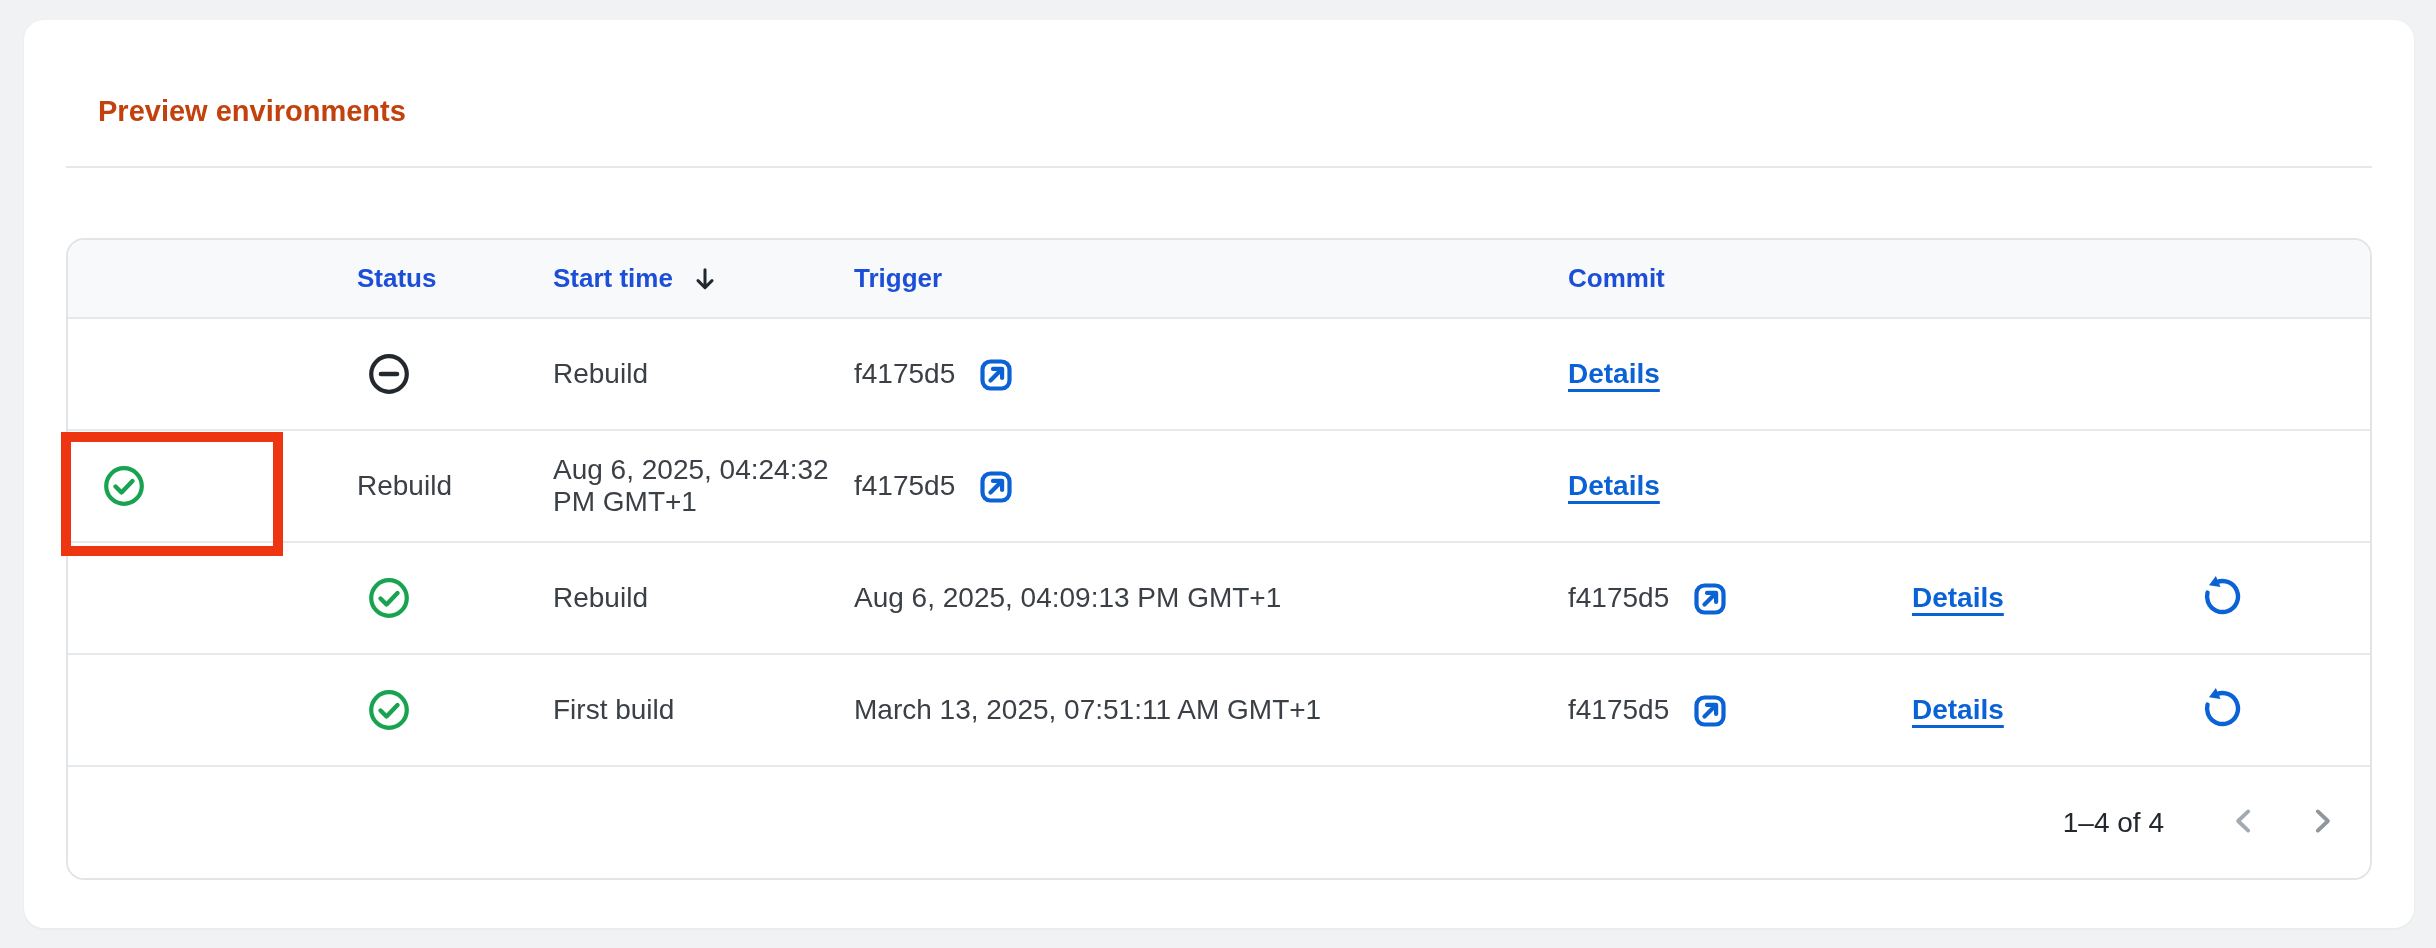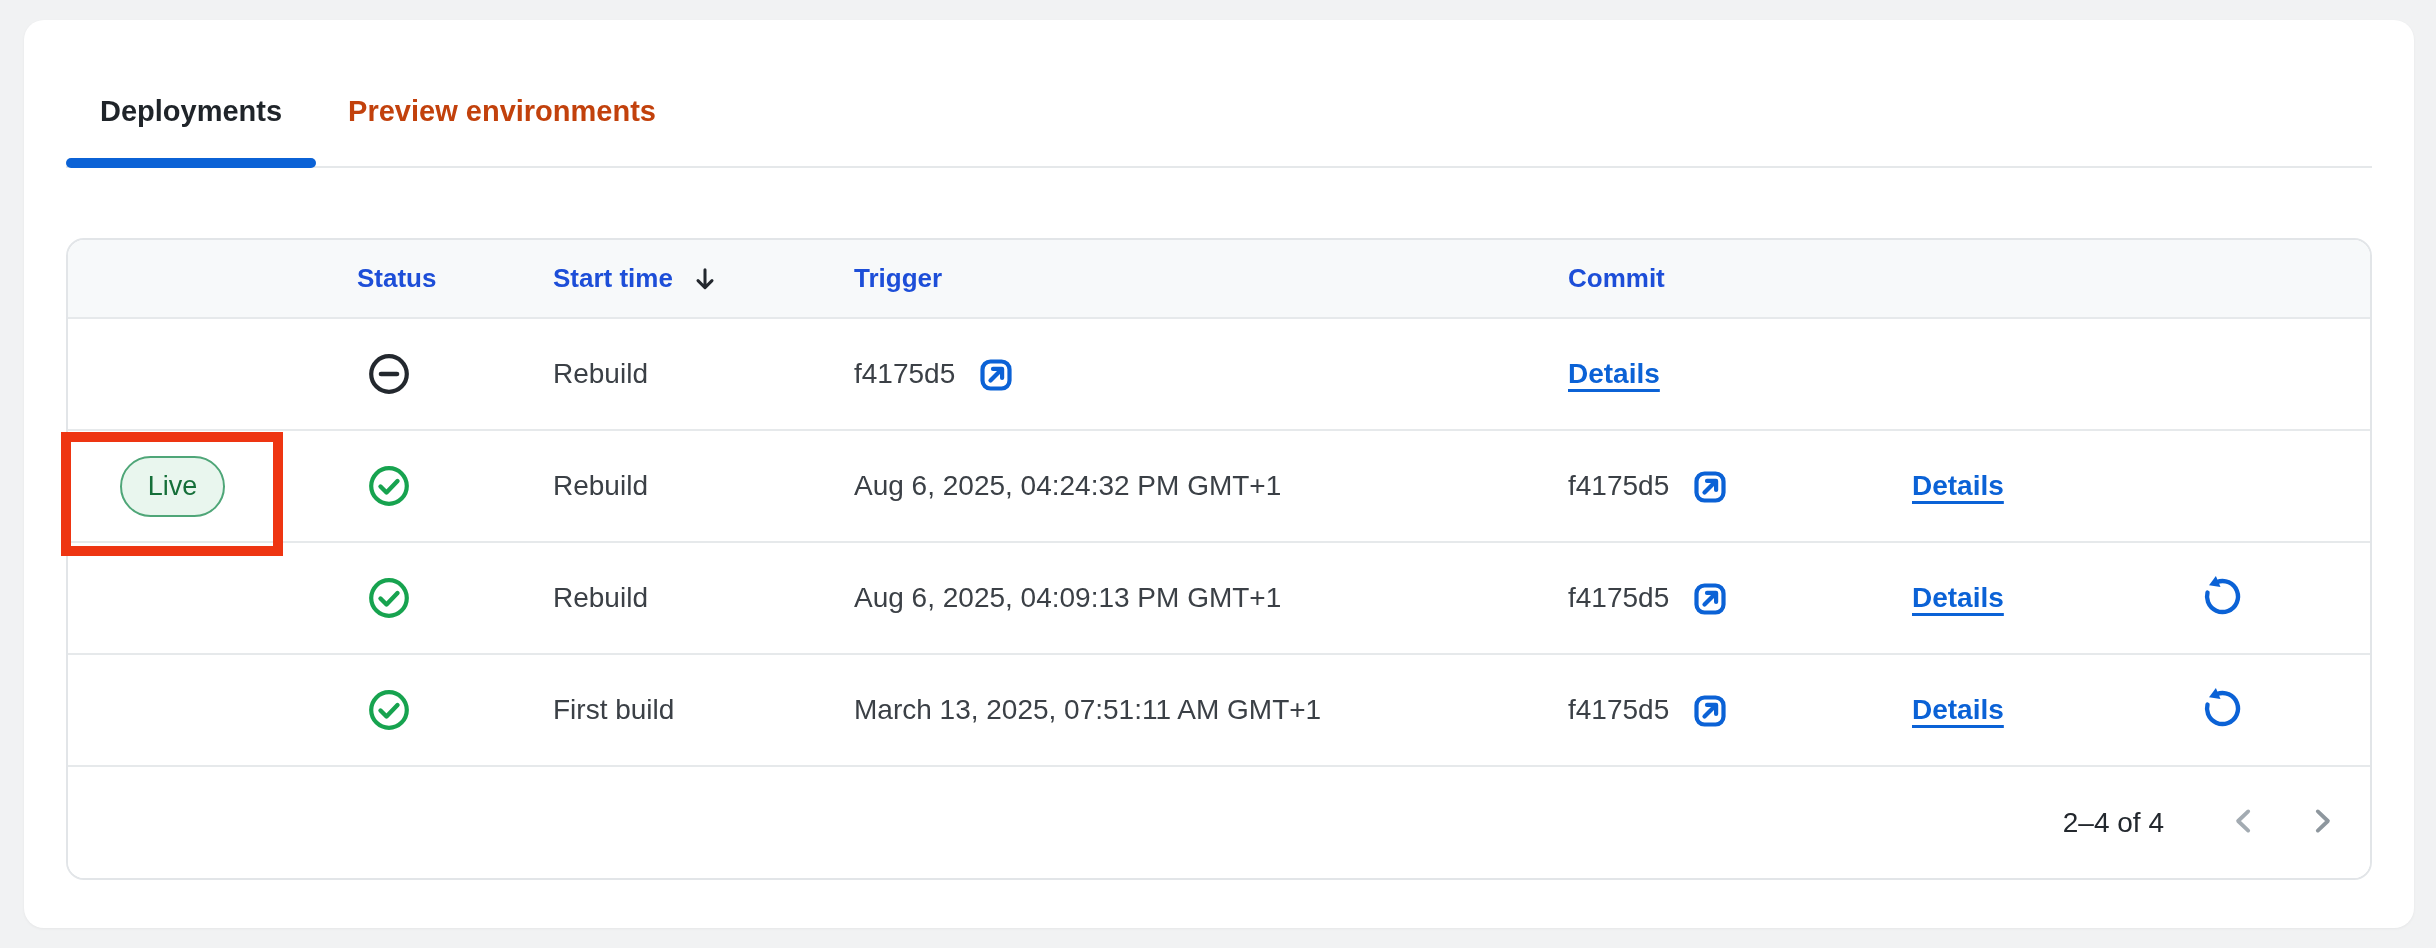--- a/index.html
+++ b/index.html
@@ -95,23 +95,20 @@
     z-index:10; pointer-events:none;
   }
 </style>
 </head>
 <body>
 
 <div class="card">
   <div class="card-inner">
 
     <div class="tabs">
-      <div class="tab tab-active">
-        <span>Deployments</span>
-      </div>
       <div class="tab tab-inactive">
         <span>Preview environments</span>
       </div>
     </div>
 
     <div class="table-wrap">
 
       <div class="grid-row thead">
         <div class="cell cell-live"></div>
         <div class="cell">Status</div>
@@ -152,23 +149,20 @@
             </span>
           </a>
         </div>
         <div class="cell">
           <a class="link">Details</a>
         </div>
         <div class="cell cell-retry"></div>
       </div>
 
       <div class="grid-row trow">
-        <div class="cell cell-live">
-          <span class="live-badge">Live</span>
-        </div>
         <div class="cell cell-status">
           <span class="status-icon">
             <svg width="44" height="44" viewBox="0 0 44 44" fill="none">
               <circle cx="22" cy="22" r="17.8" stroke="#17a34f" stroke-width="4.2"></circle>
               <path d="M13.5 22.5 L19.5 28.5 L30.5 17" stroke="#17a34f" stroke-width="4.4" stroke-linecap="round" stroke-linejoin="round"></path>
             </svg>
           </span>
         </div>
         <div class="cell">Rebuild</div>
         <div class="cell">Aug 6, 2025, 04:24:32 PM GMT+1</div>
@@ -262,21 +256,21 @@
               <svg width="45" height="45" viewBox="0 0 45 45" fill="none">
                 <circle cx="22.5" cy="22.5" r="15.5" stroke="#0b62d6" stroke-width="4.4" pathLength="100" stroke-dasharray="85 15" stroke-linecap="round" transform="rotate(-111 22.5 22.5)"></circle>
                 <path d="M9 11.3 L20.5 12.9 L15.9 1.9 Z" fill="#0b62d6"></path>
               </svg>
             </span>
           </button>
         </div>
       </div>
 
       <div class="tfoot">
-        <span class="page-range">2–4 of 4</span>
+        <span class="page-range">1–4 of 4</span>
         <button class="pager-btn pager-prev">
           <span>
             <svg width="34" height="34" viewBox="0 0 32 32" fill="none">
               <path d="M19 7 L9.5 16 L19 25" stroke="#a3abb2" stroke-width="3.6" stroke-linecap="round" stroke-linejoin="round"></path>
             </svg>
           </span>
         </button>
         <button class="pager-btn">
           <span>
             <svg width="34" height="34" viewBox="0 0 32 32" fill="none">

